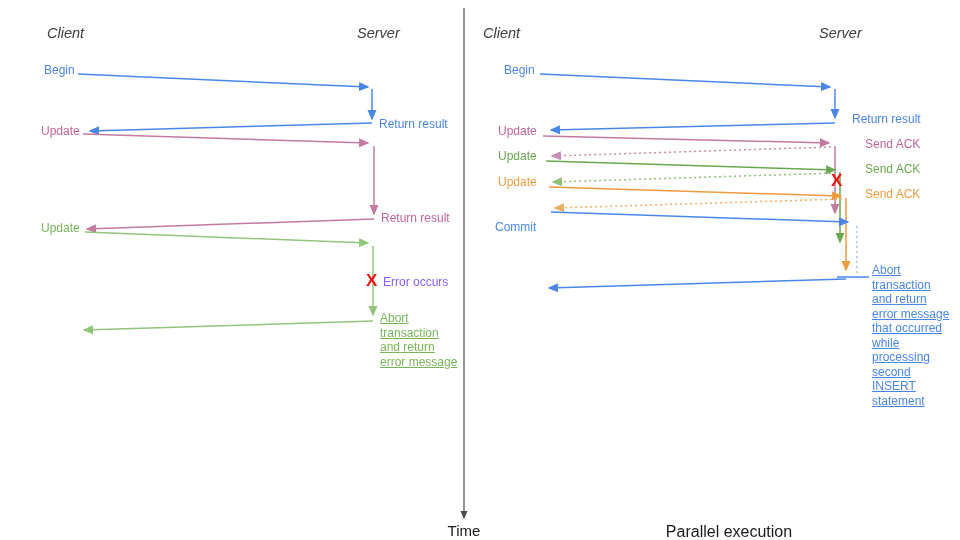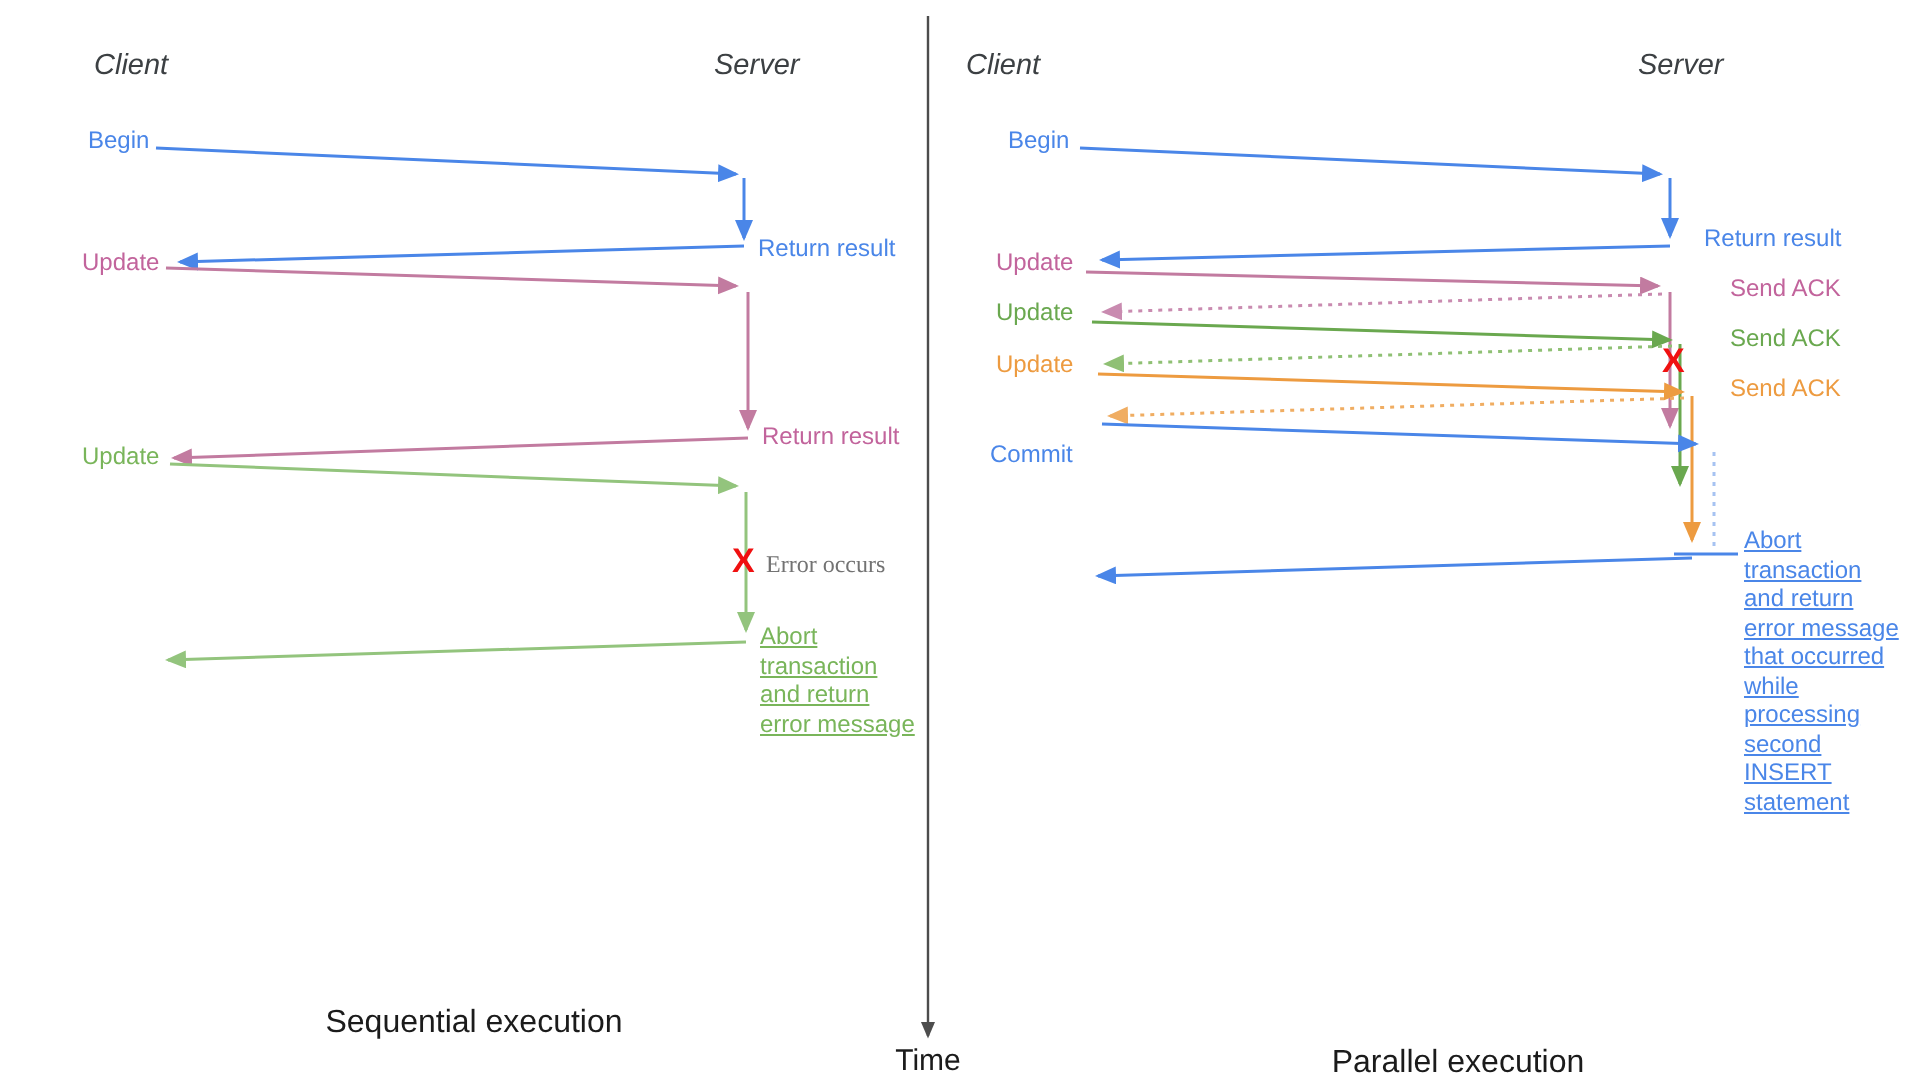--- a/index.html
+++ b/index.html
@@ -8,21 +8,21 @@
     font-family:"Liberation Sans", sans-serif;
   }
   #wires{position:absolute;left:0;top:0;z-index:1;}
   .lbl{position:absolute;z-index:2;font-size:12px;line-height:15px;white-space:nowrap;}
   .actor{font-style:italic;font-size:14.5px;color:#3c4043;}
   .c-blue{color:#4a86e8;}
   .c-pink{color:#c2649c;}
   .c-greenL{color:#79b55a;}
   .c-greenR{color:#6aa84f;}
   .c-orange{color:#ed9b40;}
-  .c-red{color:#737373;font-family:Liberation Serif, serif;}
+  .c-red{color:#8b5cf6;}
   .xmark{font-weight:bold;font-size:17px;color:#f01010;line-height:17px;}
   .multiline{white-space:pre-line;font-size:12px;line-height:14.5px;text-decoration:underline;}
   .caption{font-size:16px;color:#1b1b1b;}
   .timelbl{font-size:15px;color:#1b1b1b;}
 </style>
 </head>
 <body>
 
 <div id="stage">
 
@@ -134,17 +134,16 @@
 transaction
 and return
 error message
 that occurred
 while
 processing
 second
 INSERT
 statement</div>
 
-  <div class="lbl caption" style="left:147px;top:504px;width:180px;text-align:center;">Sequential execution</div>
   <div class="lbl caption" style="left:639px;top:524px;width:180px;text-align:center;">Parallel execution</div>
   <div class="lbl timelbl" style="left:434px;top:523px;width:60px;text-align:center;">Time</div>
 
 </div>
 
 </body></html>

